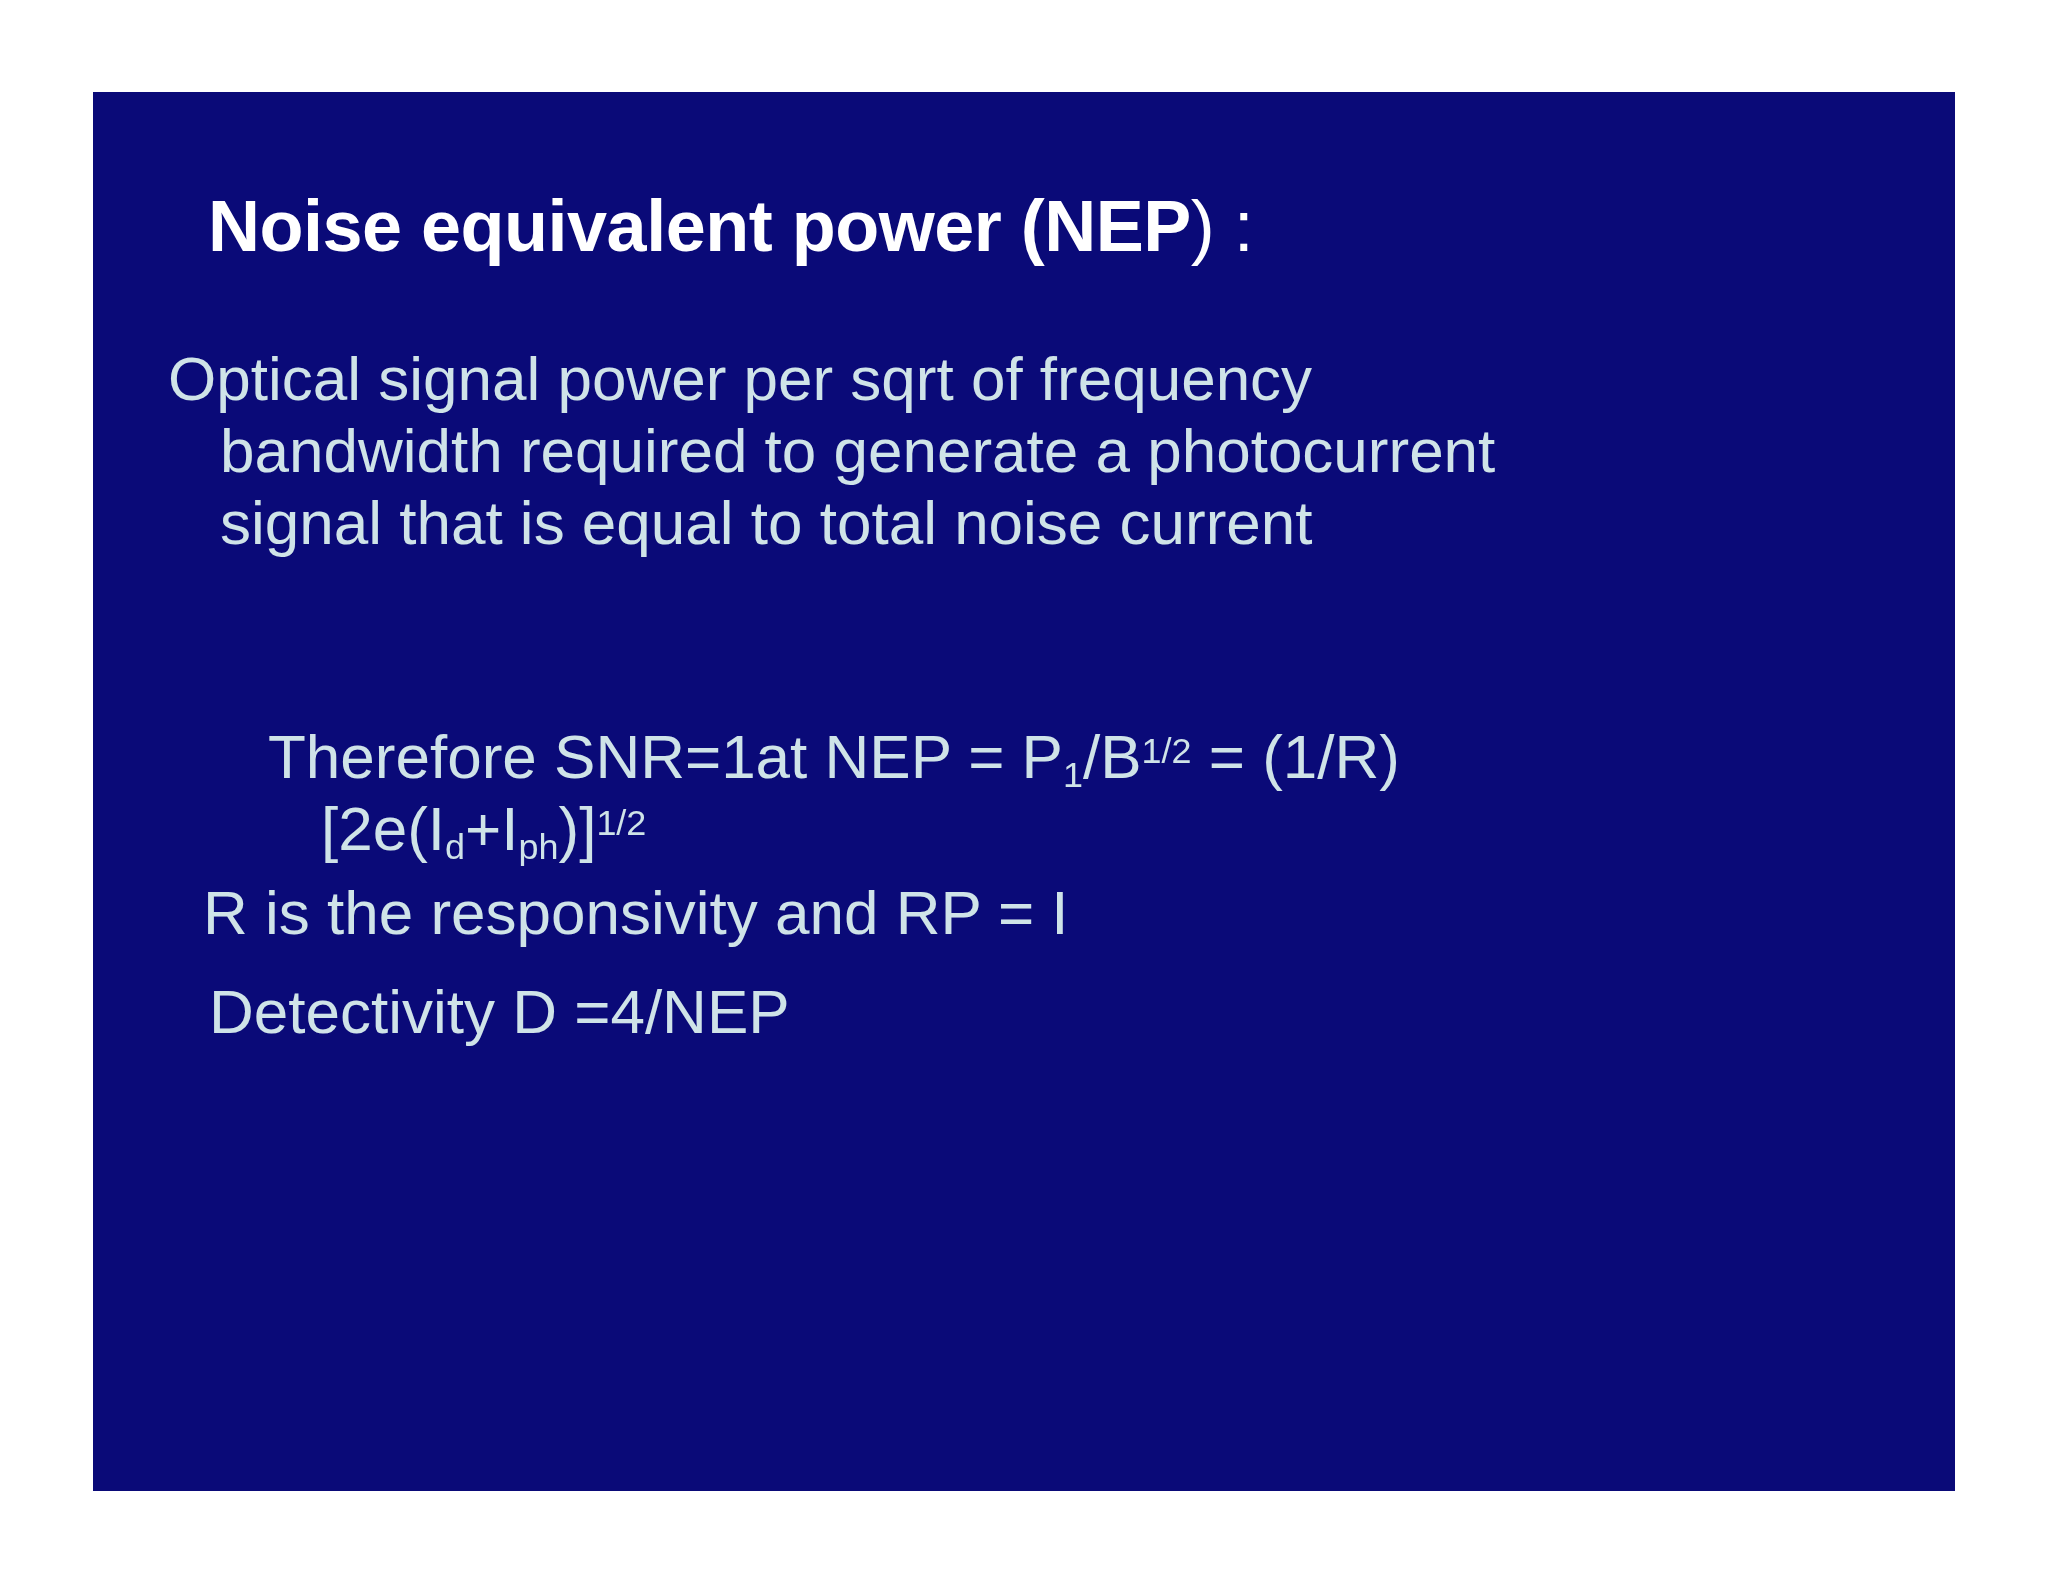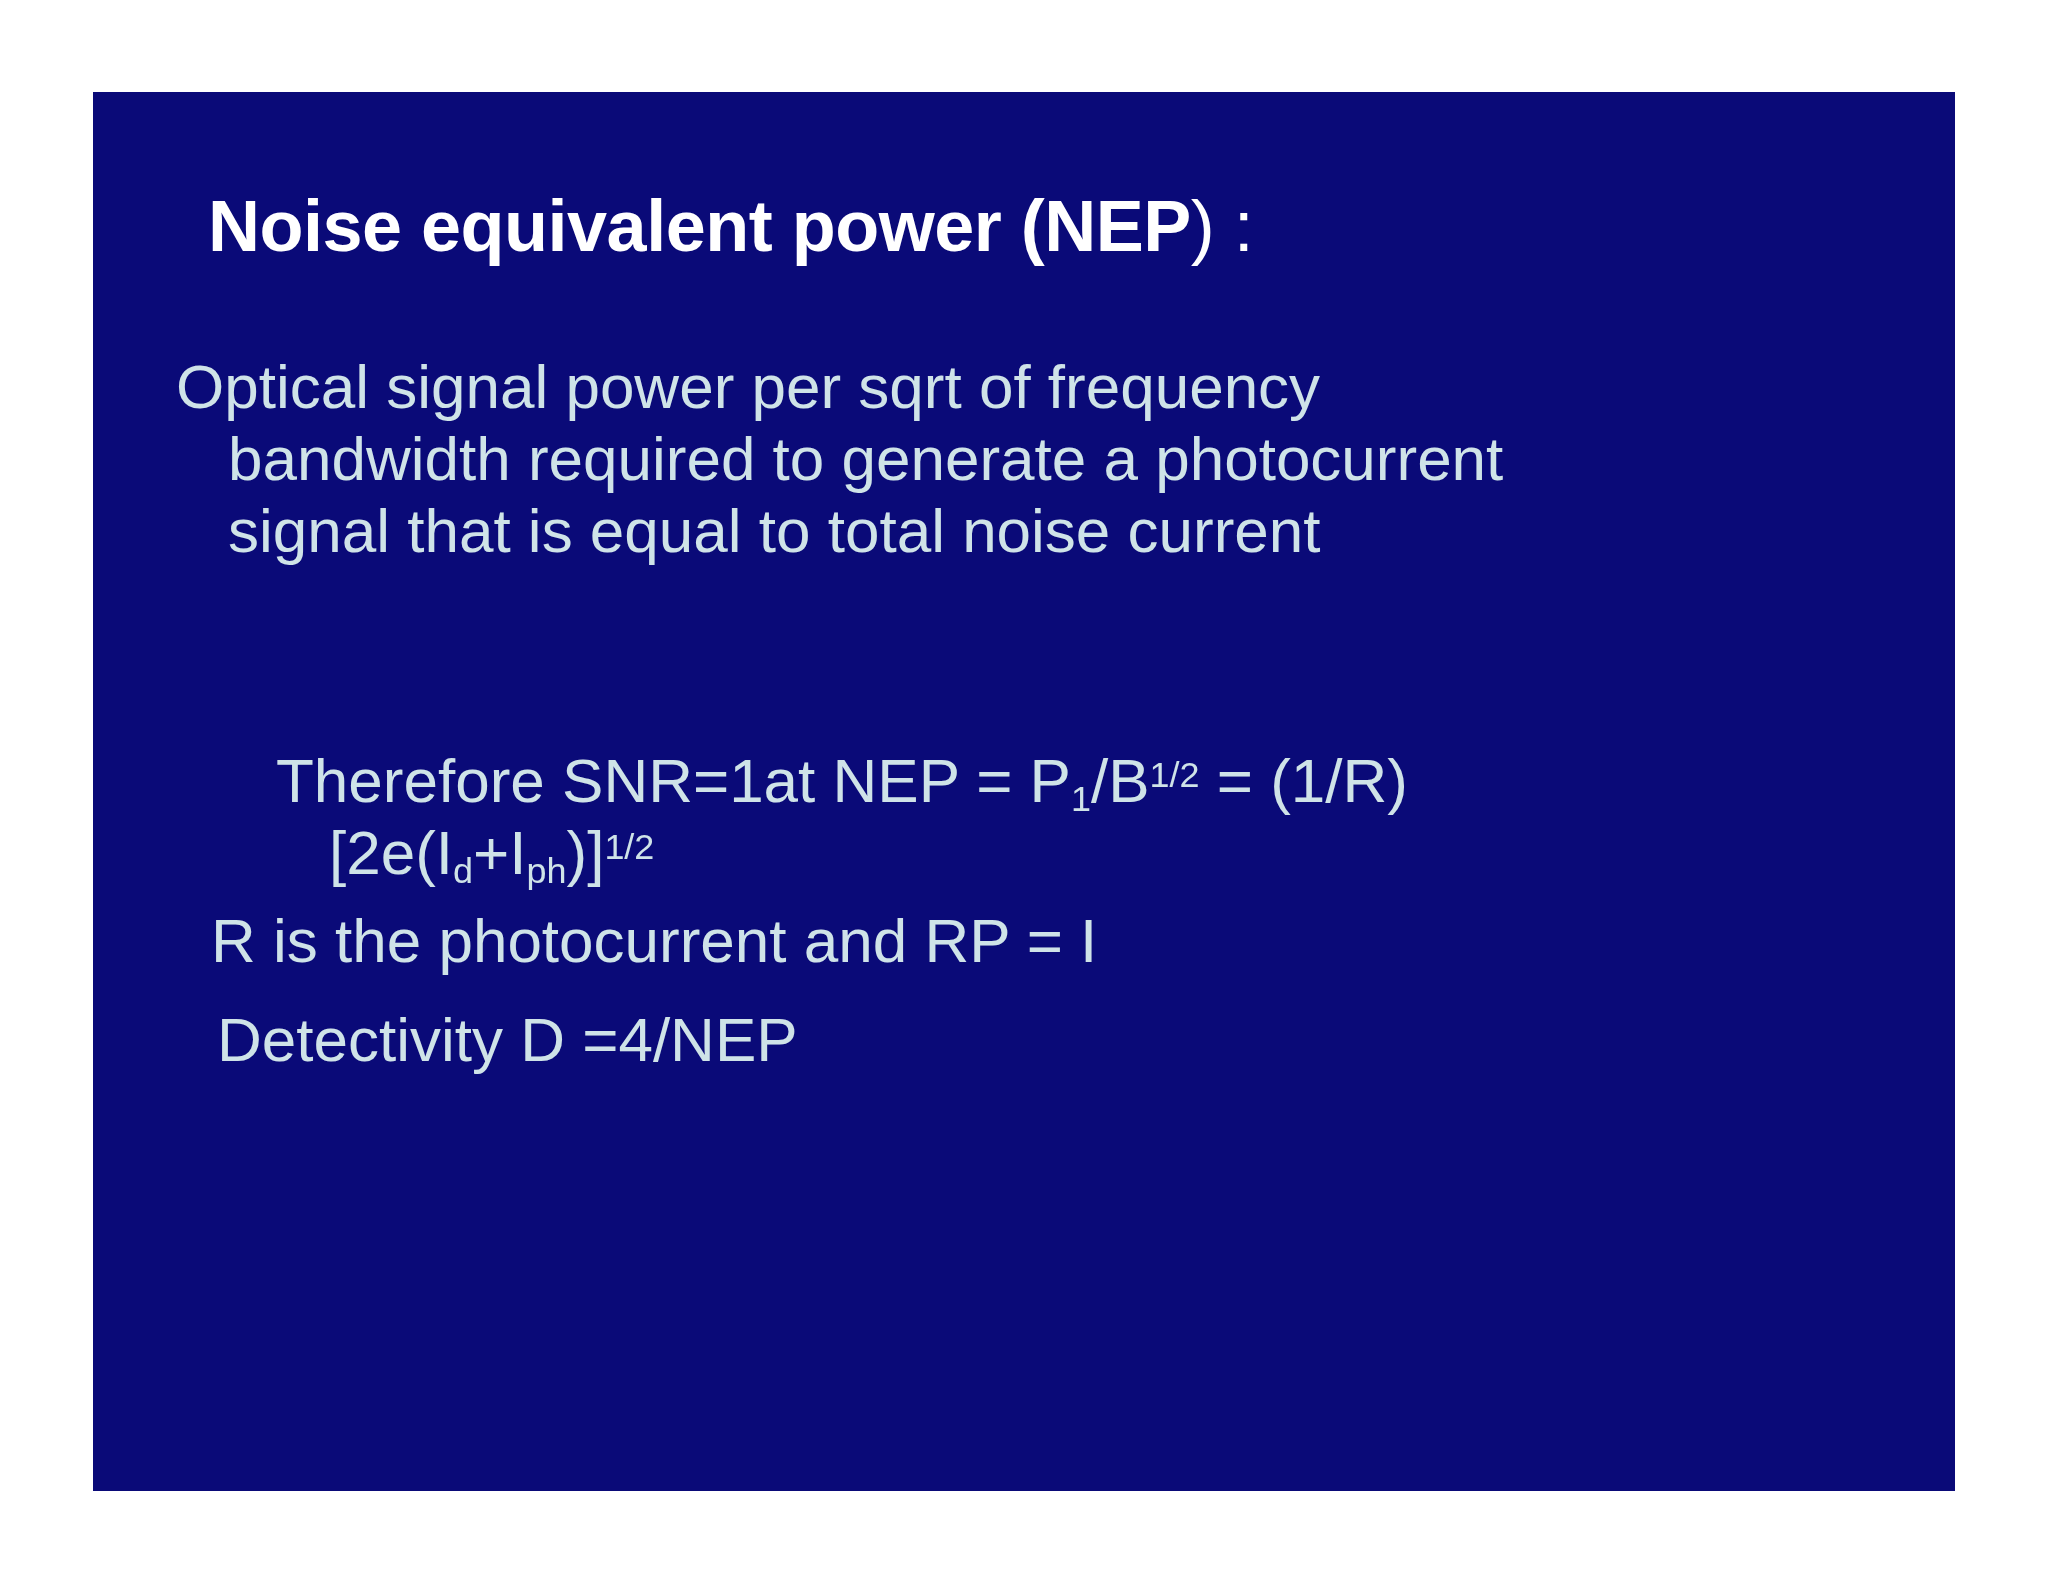--- a/index.html
+++ b/index.html
@@ -53,21 +53,21 @@
     position: absolute;
     left: 60px;
     top: 243px;
     width: 1780px;
     color: #cfe3e8;
     font-size: 62px;
     line-height: 1.16;
   }
 
   .para {
-    margin: 16px;
+    margin: 8px;
     padding: 0;
   }
 
   .para-1 {
     padding-left: 59px;
     text-indent: -52px;
     width: 1300px;
   }
 
   .spacer {
@@ -115,19 +115,19 @@
     <div id="slide-title"><span>Noise equivalent power (NEP</span><span class="thin">) :</span></div>
 
     <div id="body-block">
 
       <p class="para para-1">Optical signal power per sqrt of frequency bandwidth required to generate a photocurrent signal that is equal to total noise current</p>
 
       <div class="spacer"></div>
 
       <p class="para para-2"><span>Therefore SNR=1at NEP = P</span><sub>1</sub><span>/B</span><sup>1/2</sup><span> = (1/R)</span><br><span>[2e(I</span><sub>d</sub><span>+I</span><sub>ph</sub><span>)]</span><sup>1/2</sup></p>
 
-      <p class="para line-r">R is the photocurrent and RP = I</p>
+      <p class="para line-r">R is the responsivity and RP = I</p>
 
       <p class="para line-d">Detectivity D =4/NEP</p>
 
     </div>
   </div>
 </div>
 
 </body></html>

